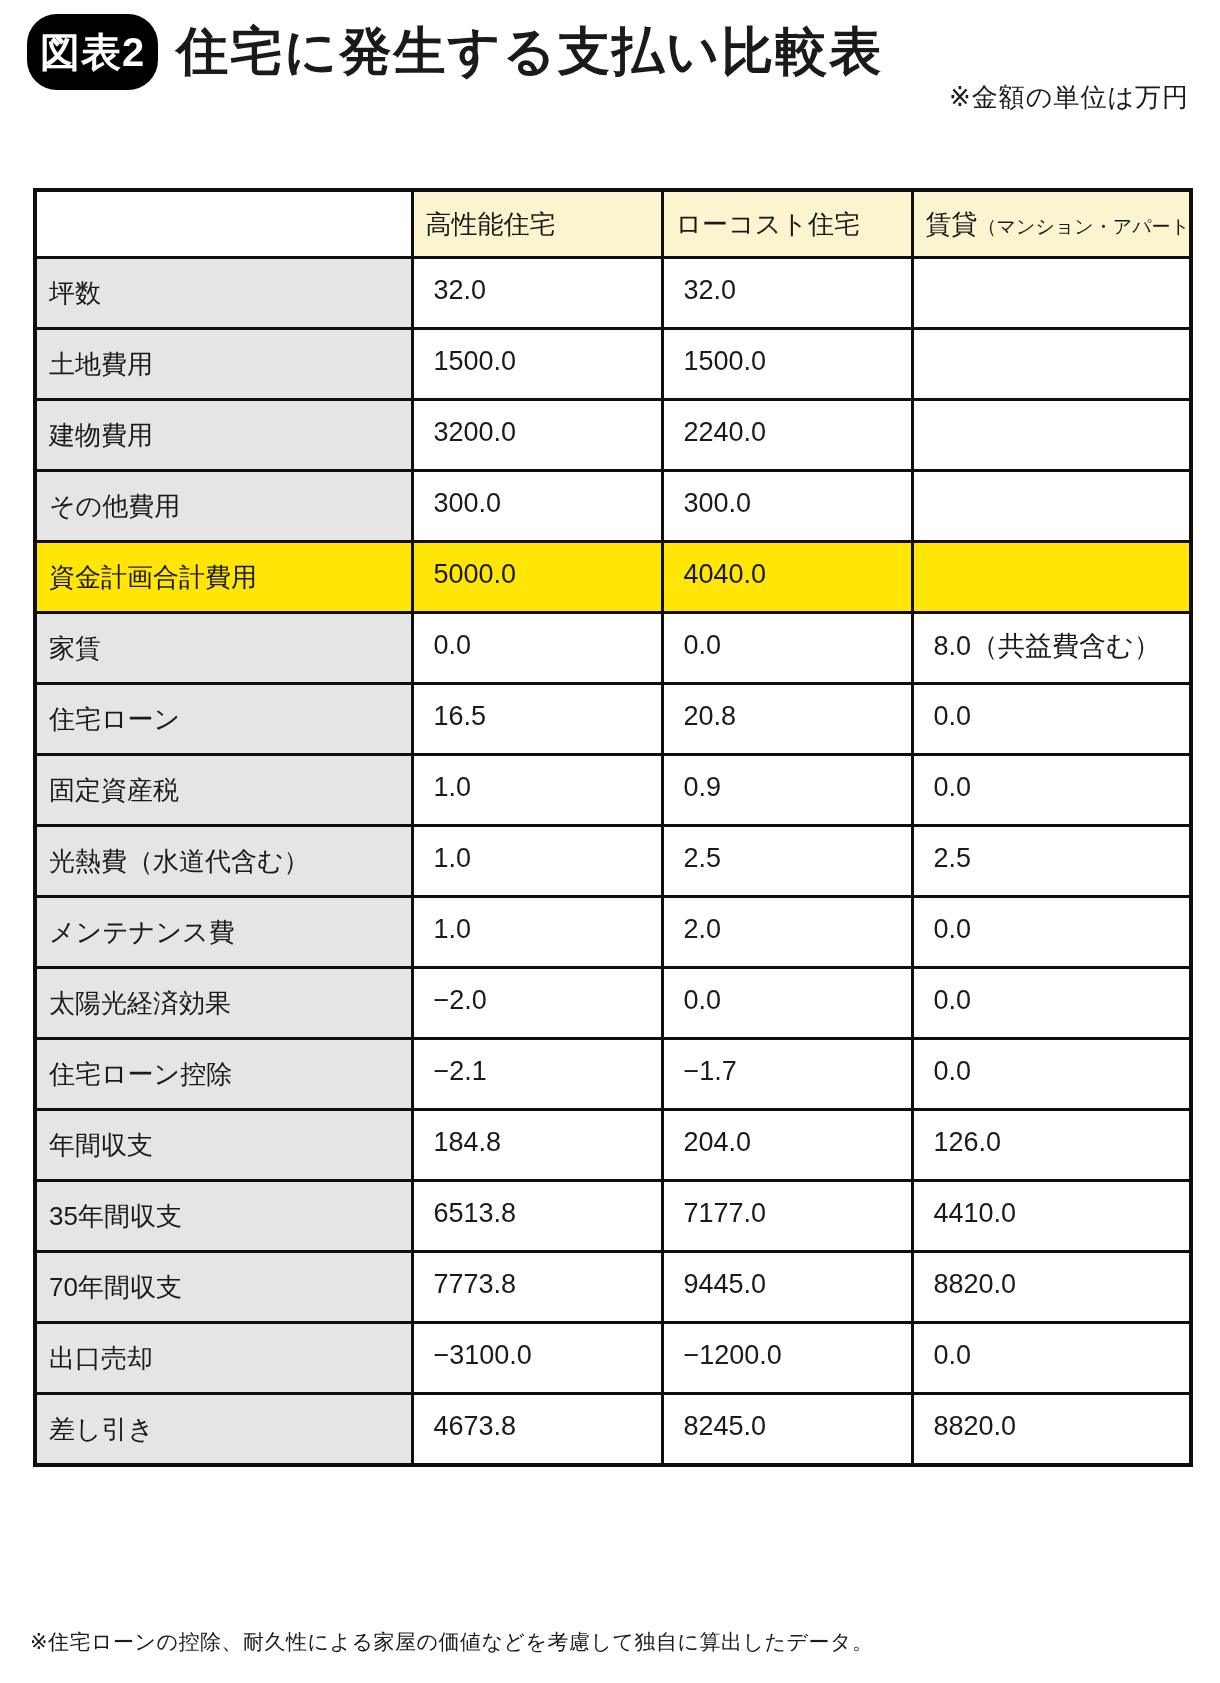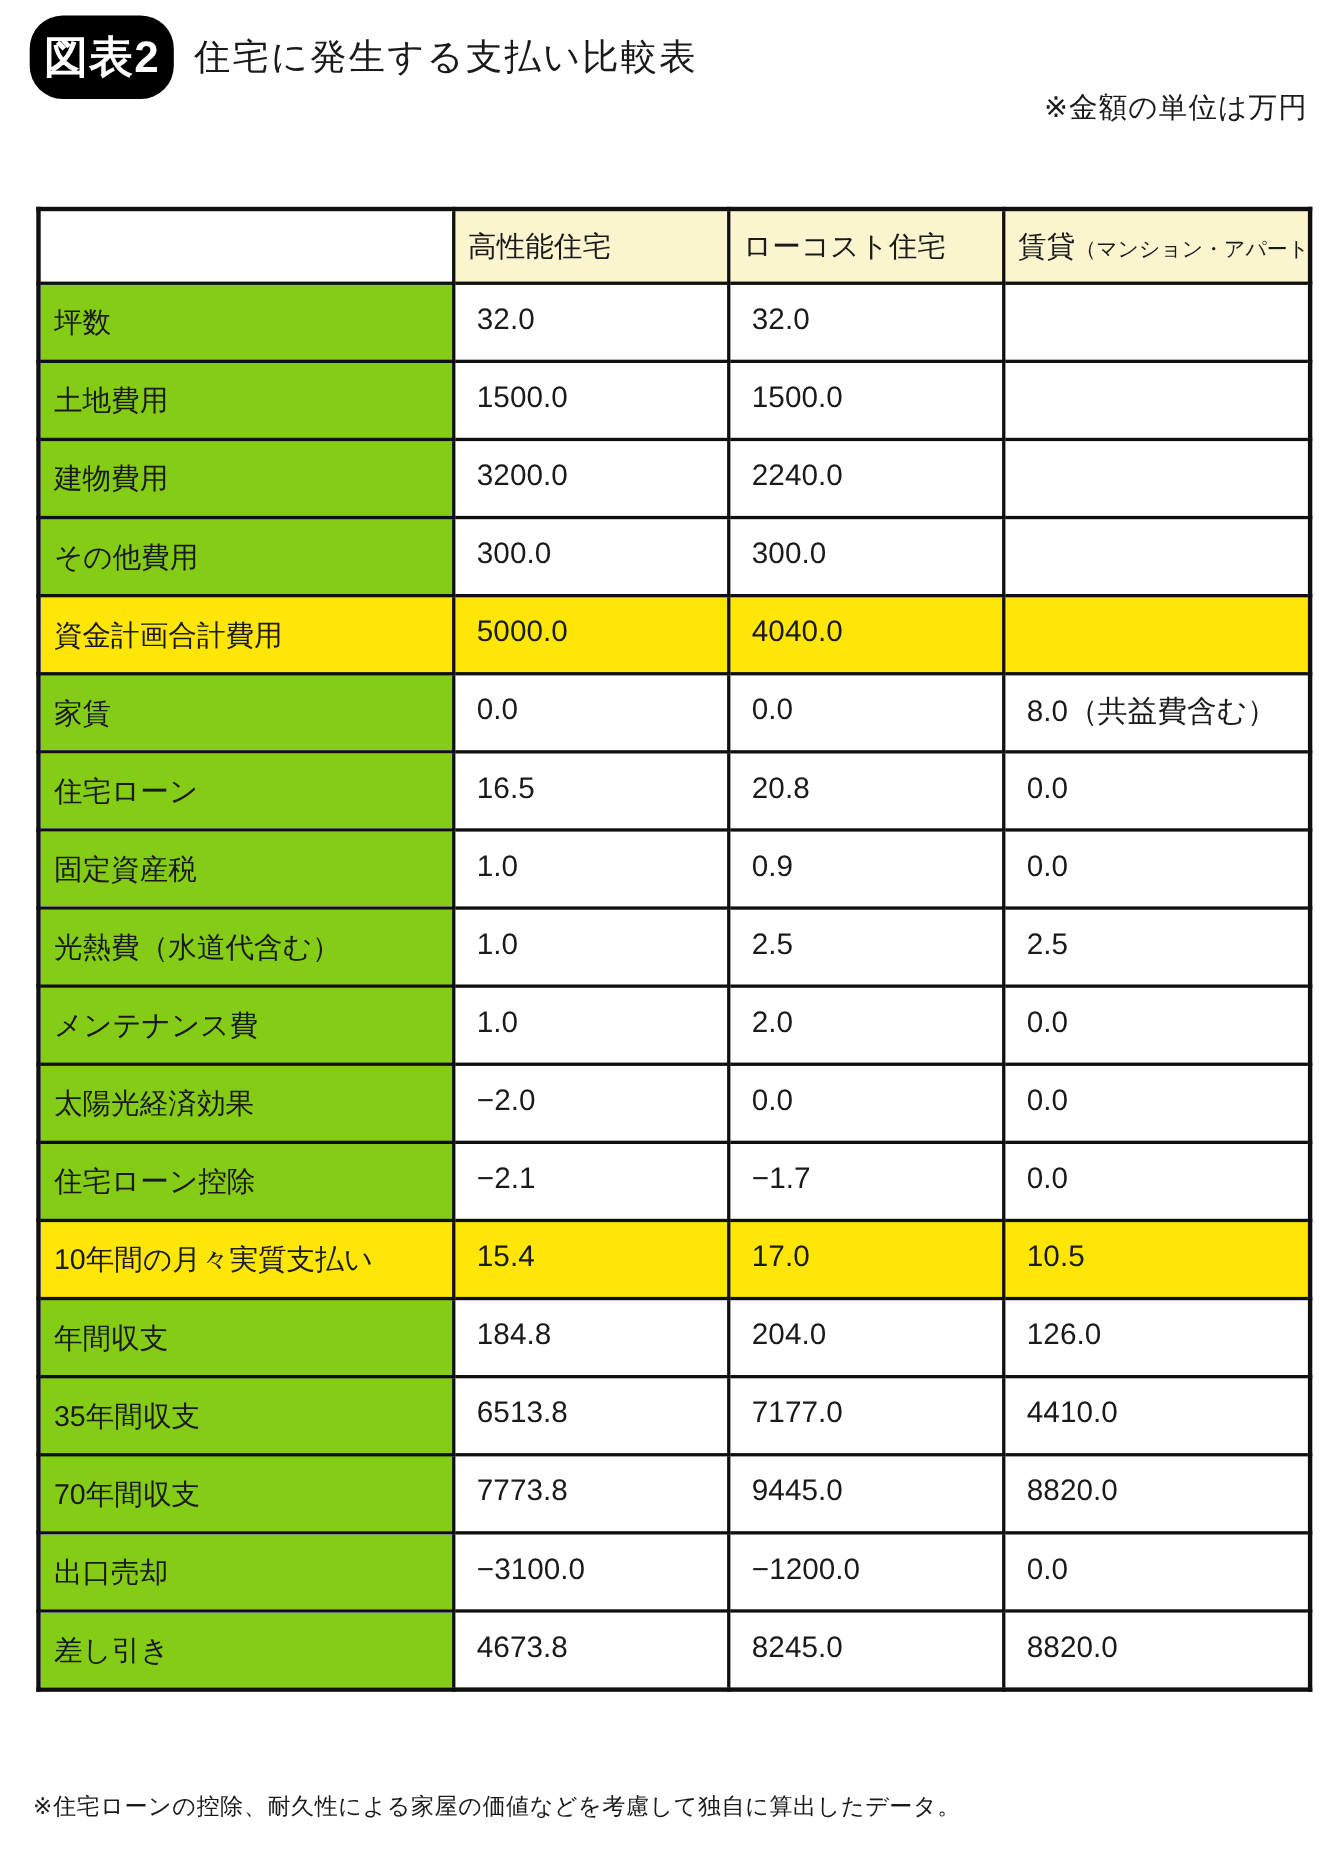--- a/index.html
+++ b/index.html
@@ -29,22 +29,22 @@
     color: #ffffff;
     font-size: 40px;
     font-weight: bold;
     line-height: 1;
     padding: 18px 13px;
     letter-spacing: 1px;
     flex: 0 0 auto;
     border-radius: 30px;
   }
   .fig-title {
-    font-size: 33px;
-    font-weight: normal;
+    font-size: 52px;
+    font-weight: bold;
     letter-spacing: 2px;
     margin-left: 18px;
     white-space: nowrap;
   }
   .unit-note {
     position: absolute;
     top: 80px;
     right: 31px;
     font-size: 26px;
     letter-spacing: 1px;
@@ -81,21 +81,21 @@
   }
   table.compare thead th.corner {
     background: #ffffff;
   }
   .col-main { font-size: 26px; }
   .col-sub  { font-size: 19px; }
   table.compare td {
     height: 63px;
   }
   td.label {
-    background: #84cc16;
+    background: #e5e5e5;
     font-size: 26px;
     padding: 0 4px 0 12px;
     text-align: left;
   }
   td.value {
     background: #ffffff;
     font-size: 27px;
     padding: 0 4px 5px 20px;
     text-align: left;
   }
@@ -206,26 +206,20 @@
           <td class="value">−2.0</td>
           <td class="value">0.0</td>
           <td class="value">0.0</td>
         </tr>
         <tr>
           <td class="label">住宅ローン控除</td>
           <td class="value">−2.1</td>
           <td class="value">−1.7</td>
           <td class="value">0.0</td>
         </tr>
-        <tr class="highlight">
-          <td class="label">10年間の月々実質支払い</td>
-          <td class="value">15.4</td>
-          <td class="value">17.0</td>
-          <td class="value">10.5</td>
-        </tr>
         <tr>
           <td class="label">年間収支</td>
           <td class="value">184.8</td>
           <td class="value">204.0</td>
           <td class="value">126.0</td>
         </tr>
         <tr>
           <td class="label">35年間収支</td>
           <td class="value">6513.8</td>
           <td class="value">7177.0</td>

